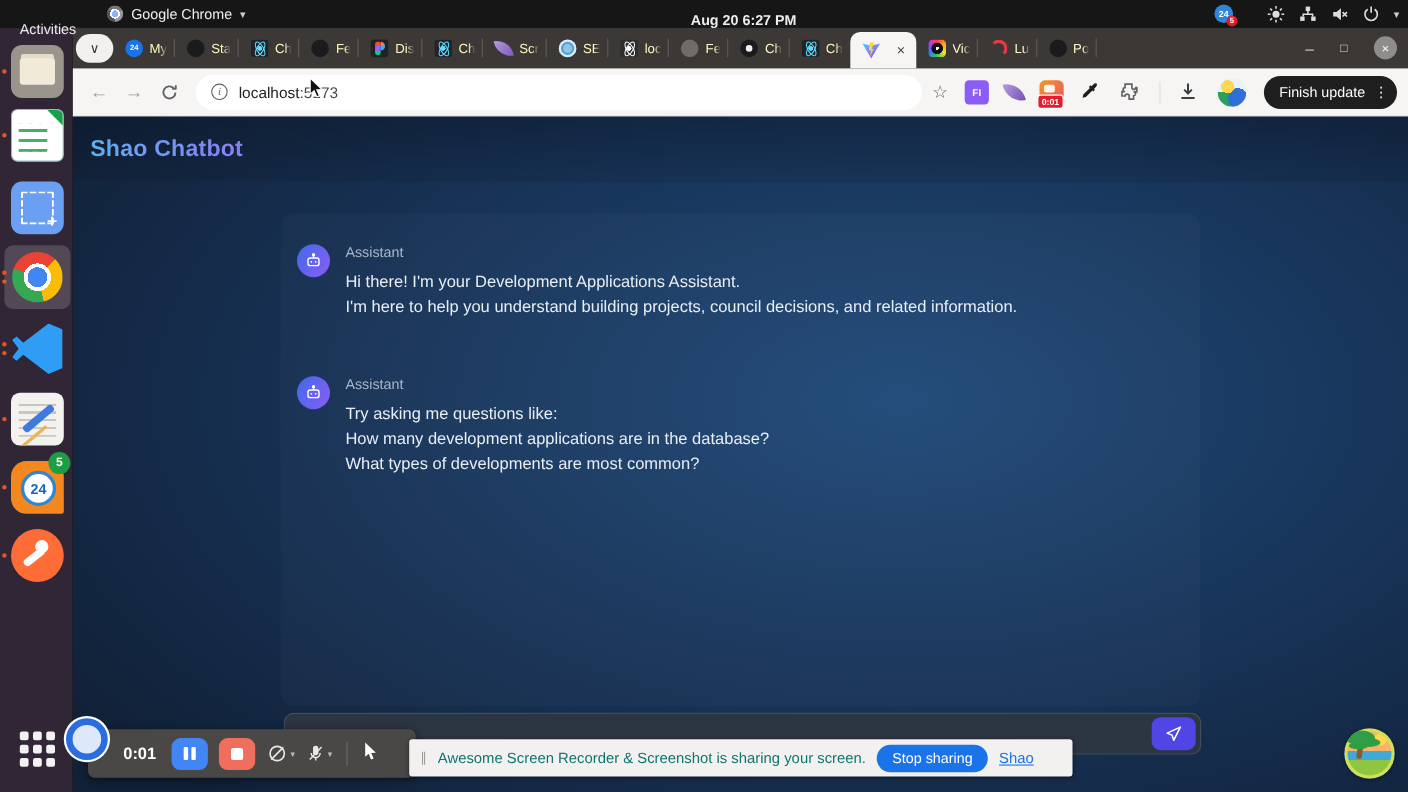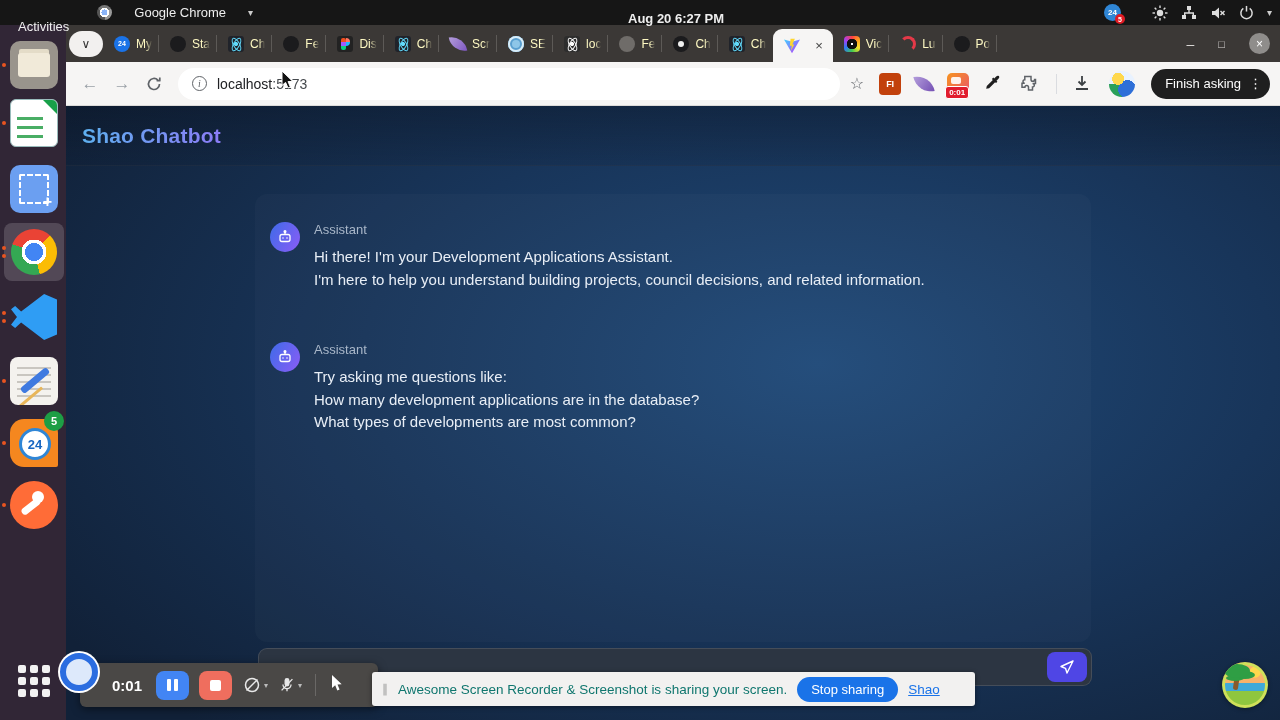--- a/index.html
+++ b/index.html
@@ -2,21 +2,21 @@
 <html><head>
 <meta charset="utf-8">
 <style>
   * { margin:0; padding:0; box-sizing:border-box; }
   html,body { width:1280px; height:720px; overflow:hidden; font-family:"Liberation Sans", sans-serif; background:#000; }
 
   
   .topbar { position:absolute; left:0; top:0; width:1280px; height:25px; background:#161616; color:#eee;
             display:flex; align-items:center; font-size:13px; z-index:40; }
   .activities { padding:0 18px; height:100%; display:flex; align-items:center;margin-top:28px; }
-  .appmenu { display:flex; align-items:center; gap:22px; padding:0 10px; height:100%; }
+  .appmenu { display:flex; align-items:center; gap:7px; padding:0 10px; height:100%; }
   .chrome-mini { width:15px; height:15px; border-radius:50%;
       background: radial-gradient(circle at center, #8ab4f8 0 3px, #fff 3px 4.5px, transparent 4.5px),
                   conic-gradient(from -60deg, #777 0 120deg, #999 120deg 240deg, #555 240deg 360deg); }
   .topbar .caret { font-size:10px; color:#ccc; }
   .clock { position:absolute; left:628px; top:0; height:37px; display:flex; align-items:center; font-weight:bold; font-size:13px; }
   .tray { position:absolute; right:8px; top:0; height:25px; display:flex; align-items:center; gap:13px; }
   .tray svg { display:block; }
   .tray-chat { position:relative; width:17px; height:17px; border-radius:50%; background:#2f86d6; margin-right:18px; }
   .tray-chat::before { content:"24"; position:absolute; inset:0; color:#fff; font-size:8px; font-weight:bold;
                        display:flex; align-items:center; justify-content:center; }
@@ -112,21 +112,21 @@
   .toolbar { height:44px; background:#f6f5f4; display:flex; align-items:center; padding:0 10px; gap:4px; border-bottom:1px solid #dddbd9; }
   .navbtn { width:28px; height:28px; display:flex; align-items:center; justify-content:center; font-size:17px; color:#5f6368; border-radius:50%; }
   .navbtn.disabled { color:#9aa0a6; }
   .omni-wrap { flex:1; display:flex; align-items:center; height:32px; background:#fff; border-radius:16px; margin:0 6px; padding:0 14px; gap:10px; }
   .info-icon { width:15px; height:15px; border:1.5px solid #5f6368; border-radius:50%; color:#5f6368; font-size:10px;
       display:flex; align-items:center; justify-content:center; font-style:italic; font-family:"Liberation Serif",serif; }
   .url { font-size:14px; color:#202124; }
   .url .port { color:#45494d; }
   .star { font-size:16px; color:#5f6368; margin-right:6px; }
   .ext { width:22px; height:22px; border-radius:4px; position:relative; margin:0 5px; }
-  .ext-fi { background:#c2410c; color:#fff; font-size:9px; font-weight:bold; display:flex; align-items:center; justify-content:center; }
+  .ext-fi { background:#8b5cf6; color:#fff; font-size:9px; font-weight:bold; display:flex; align-items:center; justify-content:center; }
   .ext-feather { background:linear-gradient(135deg,#b39ddb,#7550b4); border-radius:0 100% 0 100%; transform:rotate(-12deg); width:18px; height:18px; }
   .ext-rec { background:linear-gradient(135deg,#f7941e,#e8536e); border-radius:5px; }
   .ext-rec::before { content:""; position:absolute; left:4px; top:4px; width:10px; height:7px; background:#fff; border-radius:2px; opacity:.9; }
   .rec-badge { position:absolute; left:-2px; bottom:-4px; background:#e11d2e; color:#fff; font-size:8px; font-weight:bold;
       padding:1px 3px; border-radius:3px; border:1px solid #fff; }
   .ext-divider { width:1px; height:20px; background:#dadce0; margin:0 6px; }
   .avatar { width:26px; height:26px; border-radius:50%; margin:0 6px;
       background: radial-gradient(circle at 35% 30%, #ffd84d 0 6px, transparent 6px),
                   radial-gradient(circle at 70% 70%, #2e6fd8 0 9px, transparent 9px),
                   linear-gradient(180deg,#e8f2ff 0 50%, #2aa05a 50%); }
@@ -417,21 +417,21 @@
         </svg>
     </span>
     <span class="ext-divider"></span>
     <span class="ext">
       <svg width="20" height="20" viewBox="0 0 20 20" fill="none" stroke="#3c4043" stroke-width="1.8">
         <path d="M10 3v9M6.5 8.5 10 12l3.5-3.5M4 16h12"></path>
         </svg>
     </span>
     <span class="avatar"></span>
     <div class="finish-update">
-      <span>Finish asking</span>
+      <span>Finish update</span>
       <span class="dots">⋮</span>
     </div>
   </div>
 
   <div class="content">
     <div class="page-header">
       <span class="page-title">Shao Chatbot</span>
     </div>
 
     <div class="msg-panel"></div>

